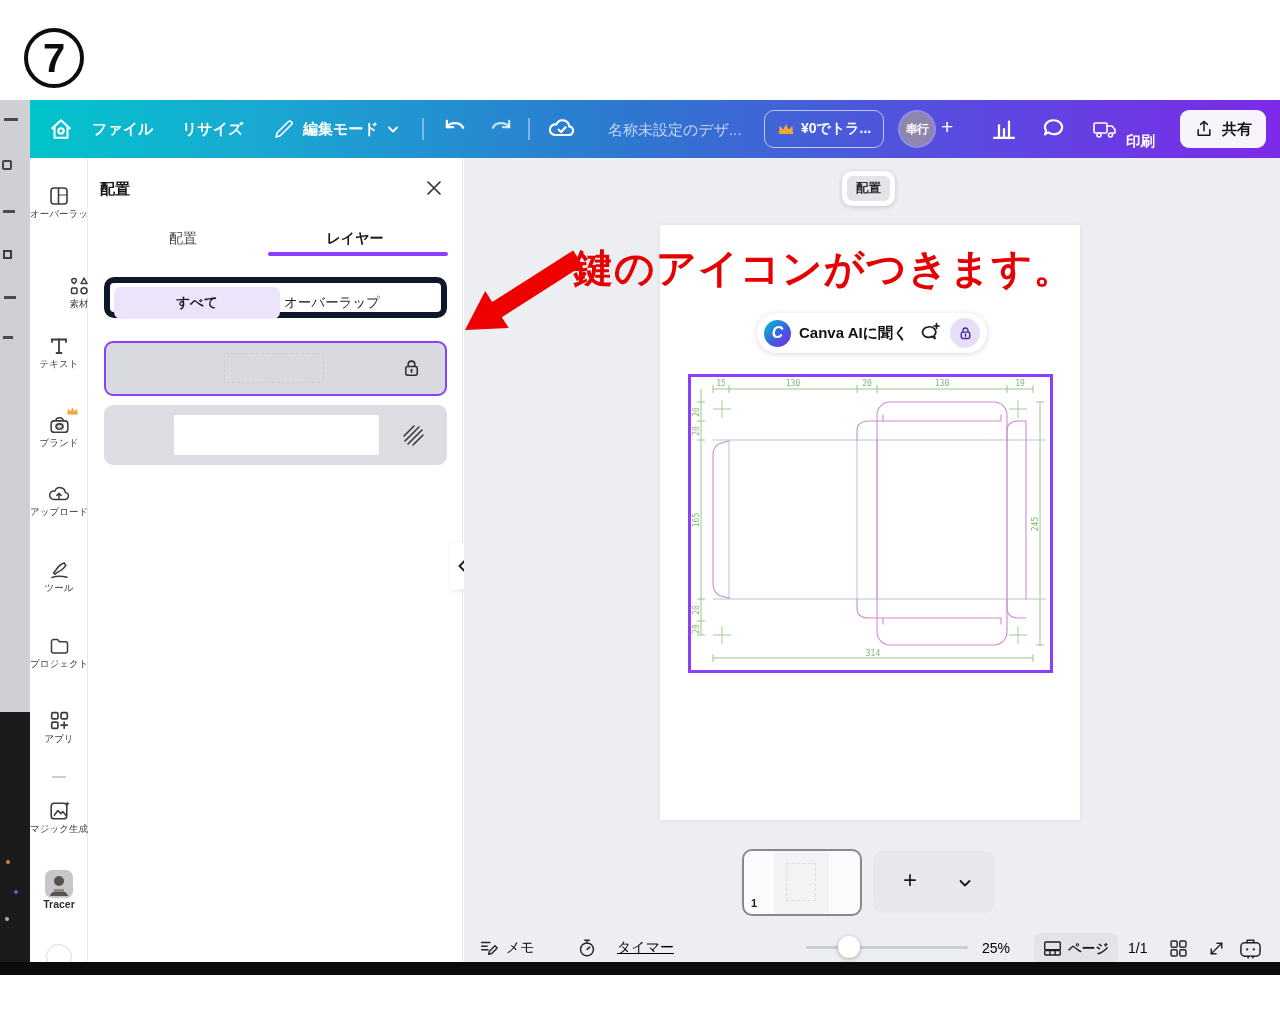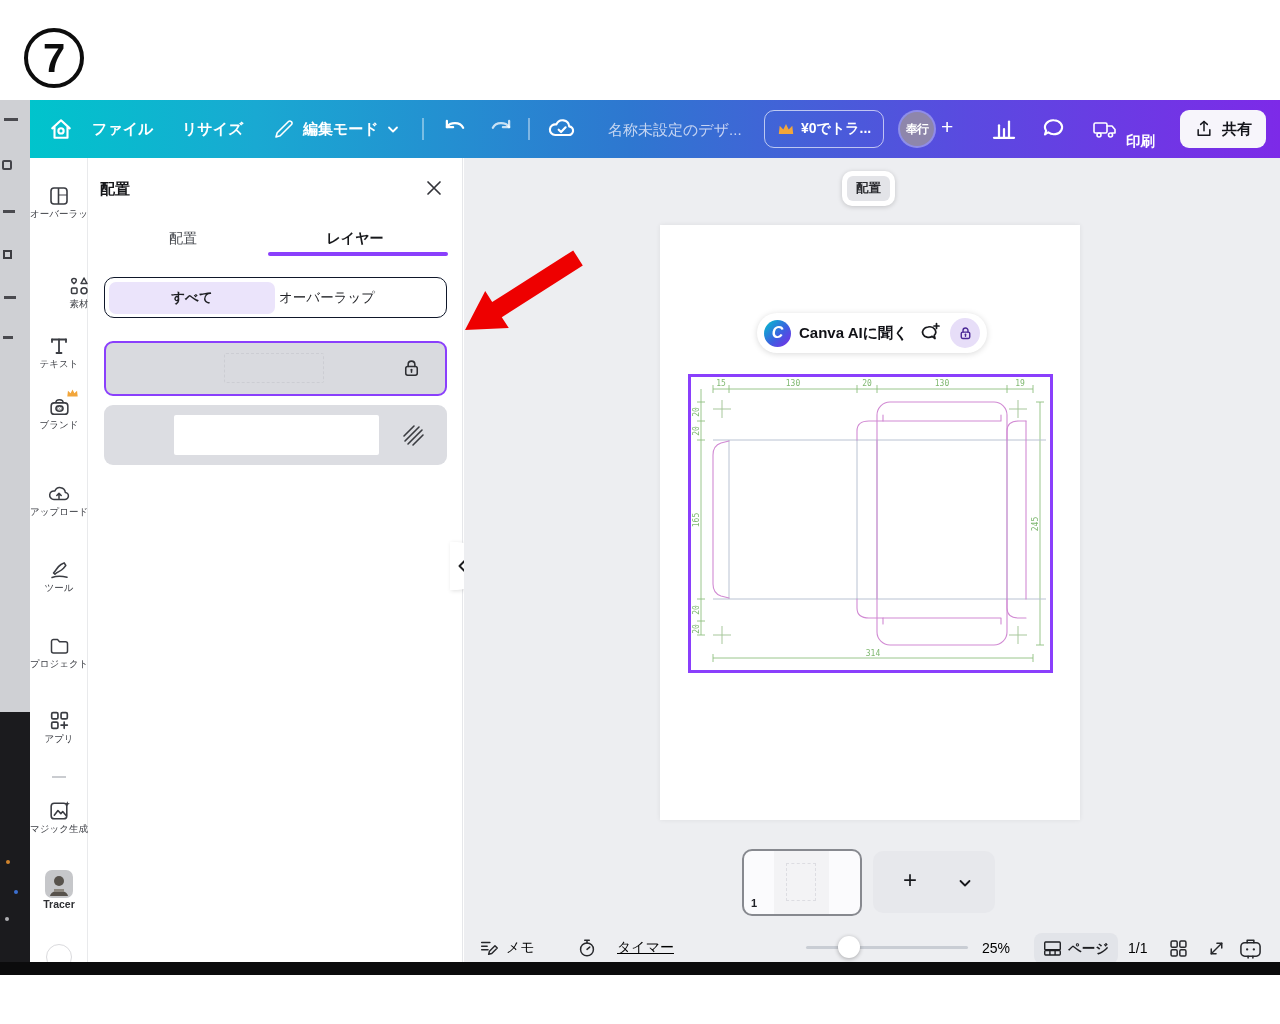--- a/index.html
+++ b/index.html
@@ -38,21 +38,21 @@
   .sidebar { left:30px; top:158px; width:58px; height:804px; background:#fff;
     border-right:1px solid #e9eaec; }
   .sb-item { position:absolute; left:0; width:58px; text-align:center; }
   .sb-label { font-size:9.5px; color:#3d3f45; white-space:nowrap; display:block; }
 
   
   .panel { left:88px; top:158px; width:375px; height:804px; background:#fff;
     border-right:1px solid #e6e7ea; }
   .panel-title { font-size:15px; font-weight:bold; color:#16171a; }
   .tab { font-size:14px; text-align:center; }
-  .seg-wrap { border:1px solid #0f172a; border-radius:10px; background:#fff; }
+  .seg-wrap { border:6px solid #0f172a; border-radius:10px; background:#fff; }
   .seg-sel { background:#ebe4fb; border-radius:7px; }
   .layer-item1 { background:#d9dadf; border:2.5px solid #8a3ffc; border-radius:9px; }
   .layer-item2 { background:#dcdde2; border-radius:9px; }
 
   .collapse-btn { left:450px; top:542px; width:31px; height:48px; background:#fff;
     border-radius:0 24px 24px 0; box-shadow:1px 1px 4px rgba(0,0,0,0.12);
     display:flex; align-items:center; }
 
   
   .canvas { left:464px; top:158px; width:816px; height:804px; background:#edeef1; }
@@ -267,21 +267,21 @@
         <svg width="24" height="24" viewBox="0 0 24 24" fill="none" stroke="#3a3c42" stroke-width="1.8" stroke-linecap="round" style="margin:0 auto;">
           <path d="M5 5.5 H19"></path>
           <path d="M5 5.5 V8 M19 5.5 V8"></path>
           <path d="M12 5.5 V19"></path>
           <path d="M9.5 19 H14.5"></path>
         </svg>
       </span>
       <span class="sb-label">テキスト</span>
     </div>
 
-    <div class="sb-item" style="top:236px;">
+    <div class="sb-item" style="top:254px;">
       <span class="abs" style="left:36px; top:-6px;">
         <svg width="13" height="10" viewBox="0 0 20 15">
           <polygon points="2,13 3,4 7,8 10,2 13,8 17,4 18,13" fill="#f2a63b"></polygon>
         </svg>
       </span>
       <span>
         <svg width="25" height="25" viewBox="0 0 24 24" fill="none" stroke="#3a3c42" stroke-width="1.5" style="margin:0 auto;">
           <rect x="4" y="8.5" width="16" height="11" rx="3"></rect>
           <path d="M8.5 8.5 c0-4 7-4 7 0"></path>
           <ellipse cx="12" cy="14" rx="3.4" ry="2.6"></ellipse>
@@ -497,20 +497,21 @@
         <path d="M166 222 v9 c0 7 5 10 12 10 h14 v6"></path>
         <path d="M192 44 H310 M310 44 v-6"></path>
         <path d="M192 241 H310 M310 241 v6"></path>
         <path d="M316 63 v-9 c0-7 5-10 12-10 h7"></path>
         <path d="M316 222 v9 c0 7 5 10 12 10 h7"></path>
         <path d="M335 44 v178"></path>
       </g>
     </svg>
   </div>
 
+  <div class="abs red-note nosel">鍵のアイコンがつきます。</div>
   <svg class="abs" style="left:455px; top:240px;" width="135" height="100" viewBox="0 0 135 100">
     <polygon points="10,90 30.2,51.1 37.2,62 118.2,10.4 127.8,25.6 46.8,77.2 53.8,88.1" fill="#ee0000"></polygon>
   </svg>
 
   <div class="abs thumb">
     <div class="abs" style="left:30px; top:0; width:55px; height:63px; background:#f3f3f5;"></div>
     <div class="abs" style="left:42px; top:12px; width:30px; height:38px; border:1px dashed #dddde2;"></div>
     <div class="abs" style="left:7px; top:46px; font-size:11px; font-weight:bold; color:#202126;">1</div>
   </div>
 

